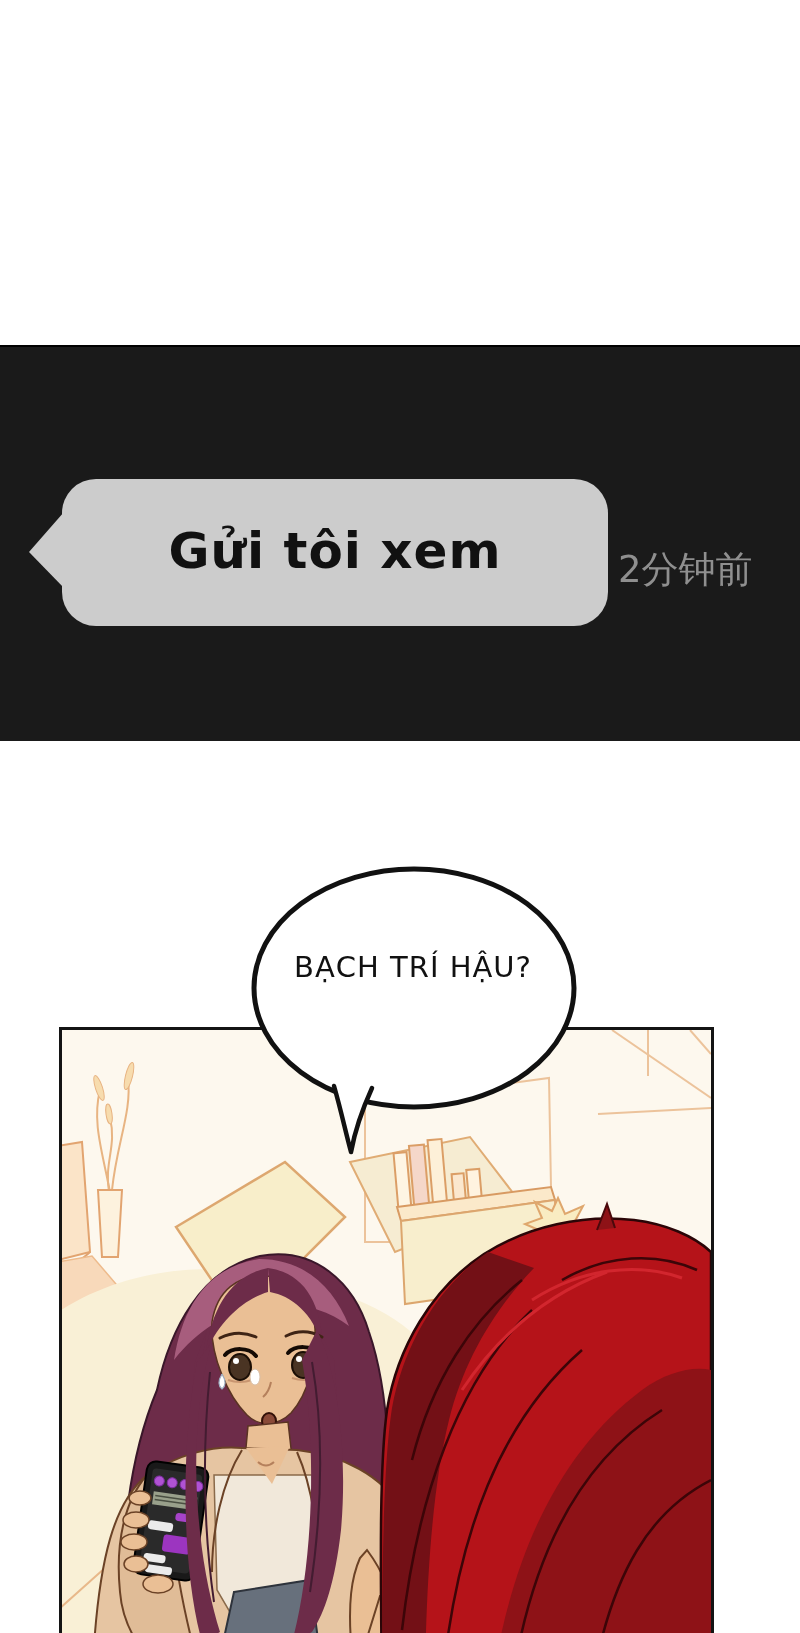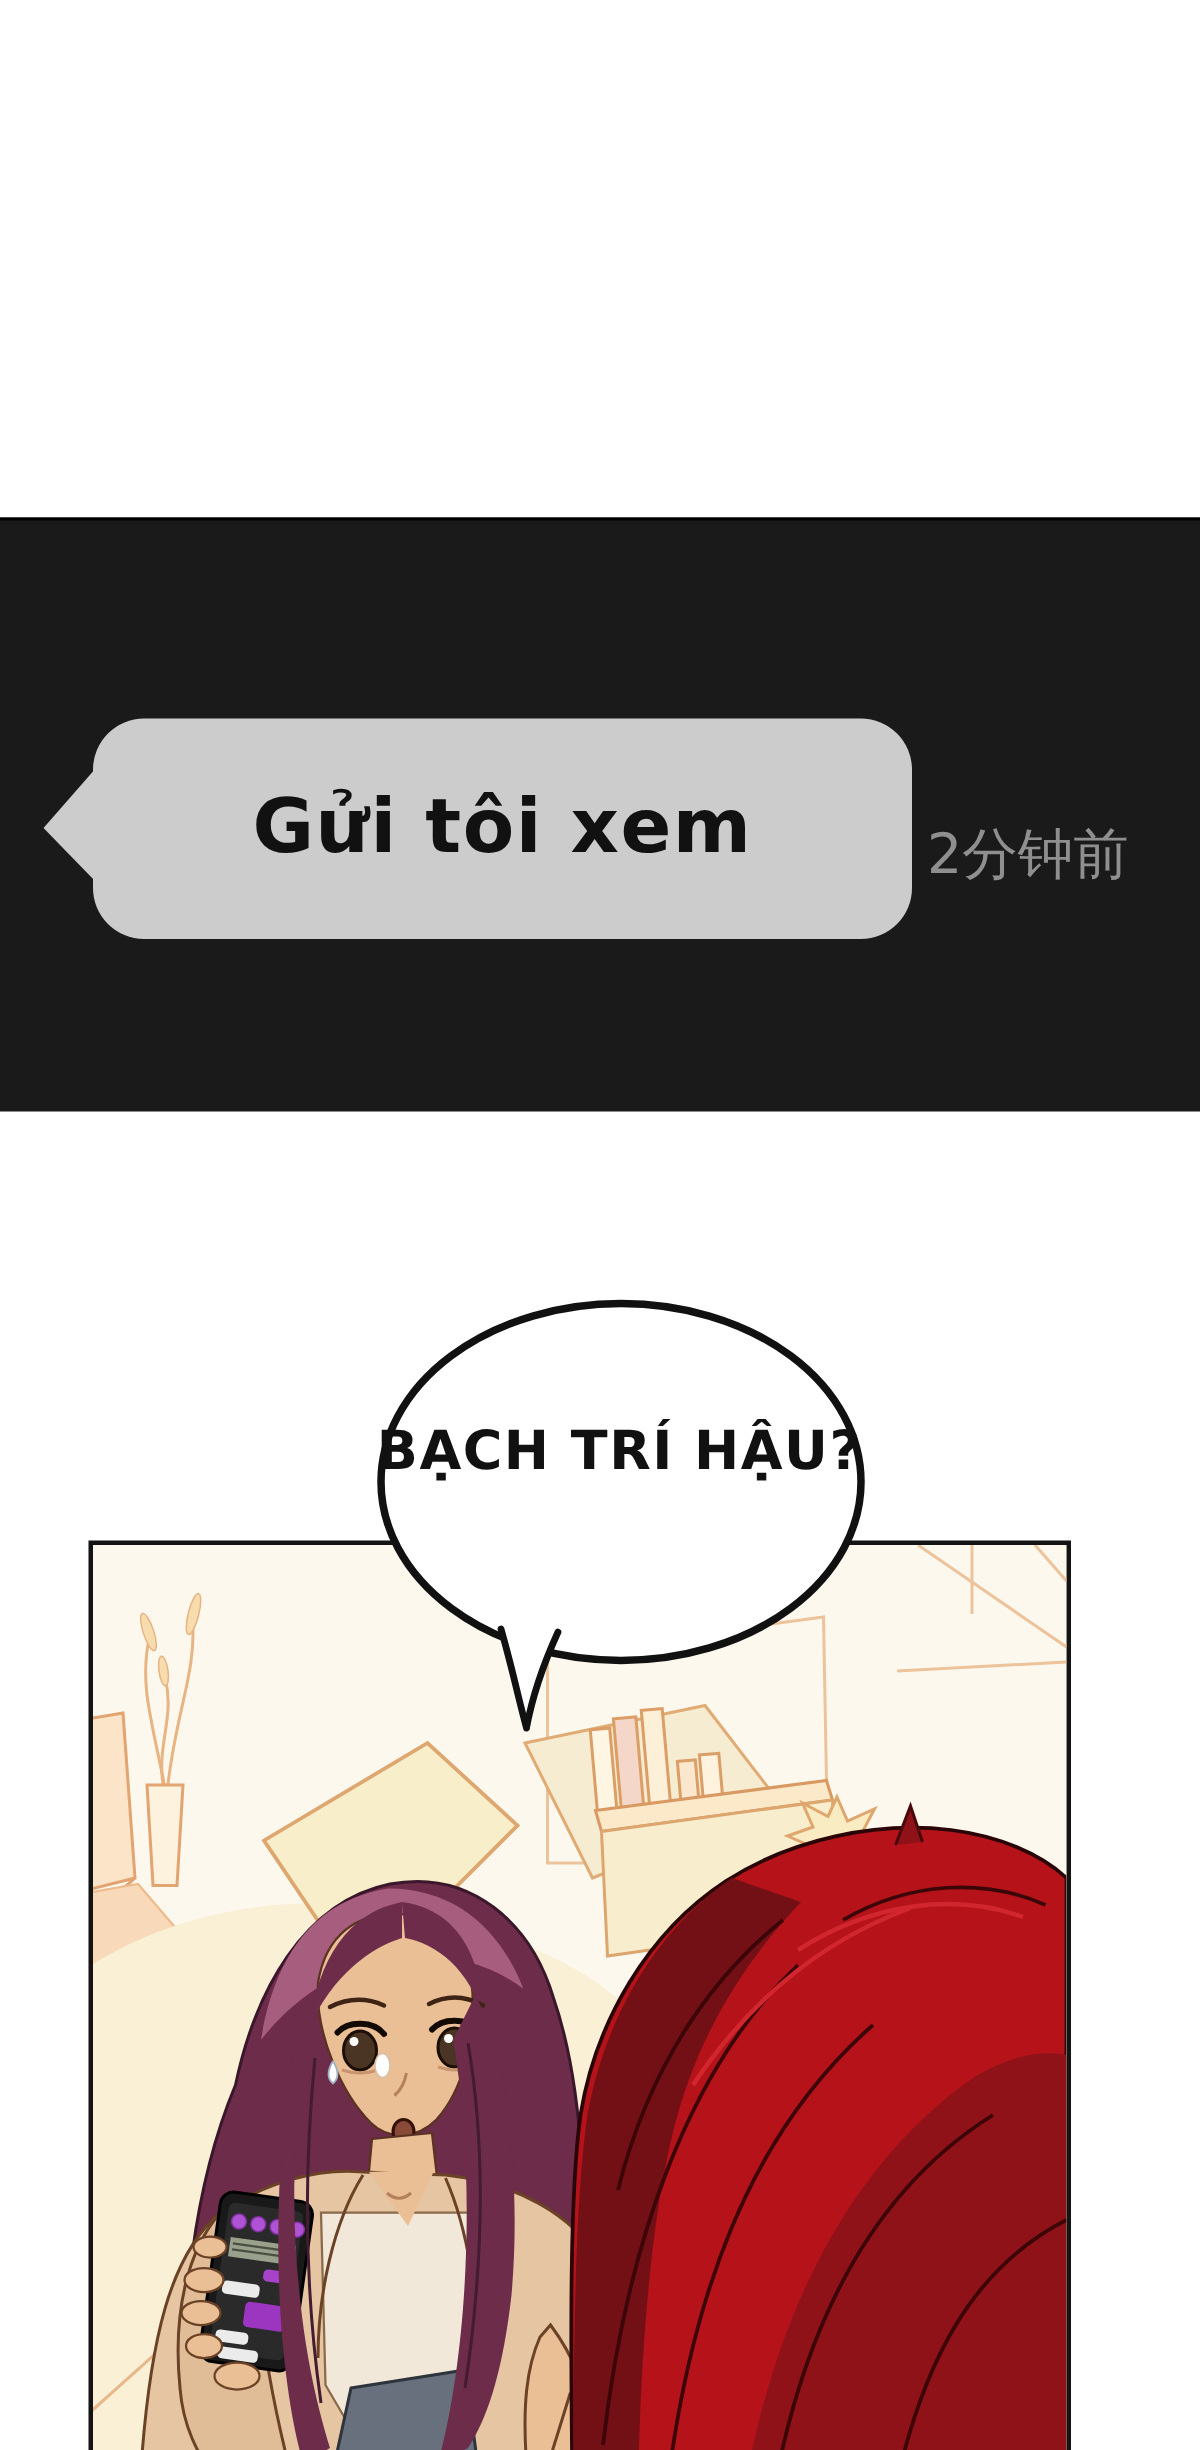--- a/index.html
+++ b/index.html
@@ -34,21 +34,21 @@
     overflow:hidden;
   }
   .scene-panel svg{display:block;width:100%;height:100%;}
   
   .speech-bubble-svg{position:absolute;left:248px;top:862px;width:340px;height:300px;}
   .speech-text-box{
     position:absolute;left:258px;top:876px;width:310px;height:178px;
     display:flex;align-items:center;justify-content:center;
   }
   .speech-text-box span{
-    color:#111111;font-size:36px;font-weight:700;letter-spacing:1px;white-space:nowrap;text-align:right;
+    color:#111111;font-size:29px;font-weight:400;letter-spacing:1px;white-space:nowrap;text-align:right;
   }
 </style>
 </head>
 <body>
 
 <div class="page">
 
   <section class="chat-panel">
     <div class="chat-bubble">
       <svg class="bubble-tail" viewBox="0 0 36 76">

